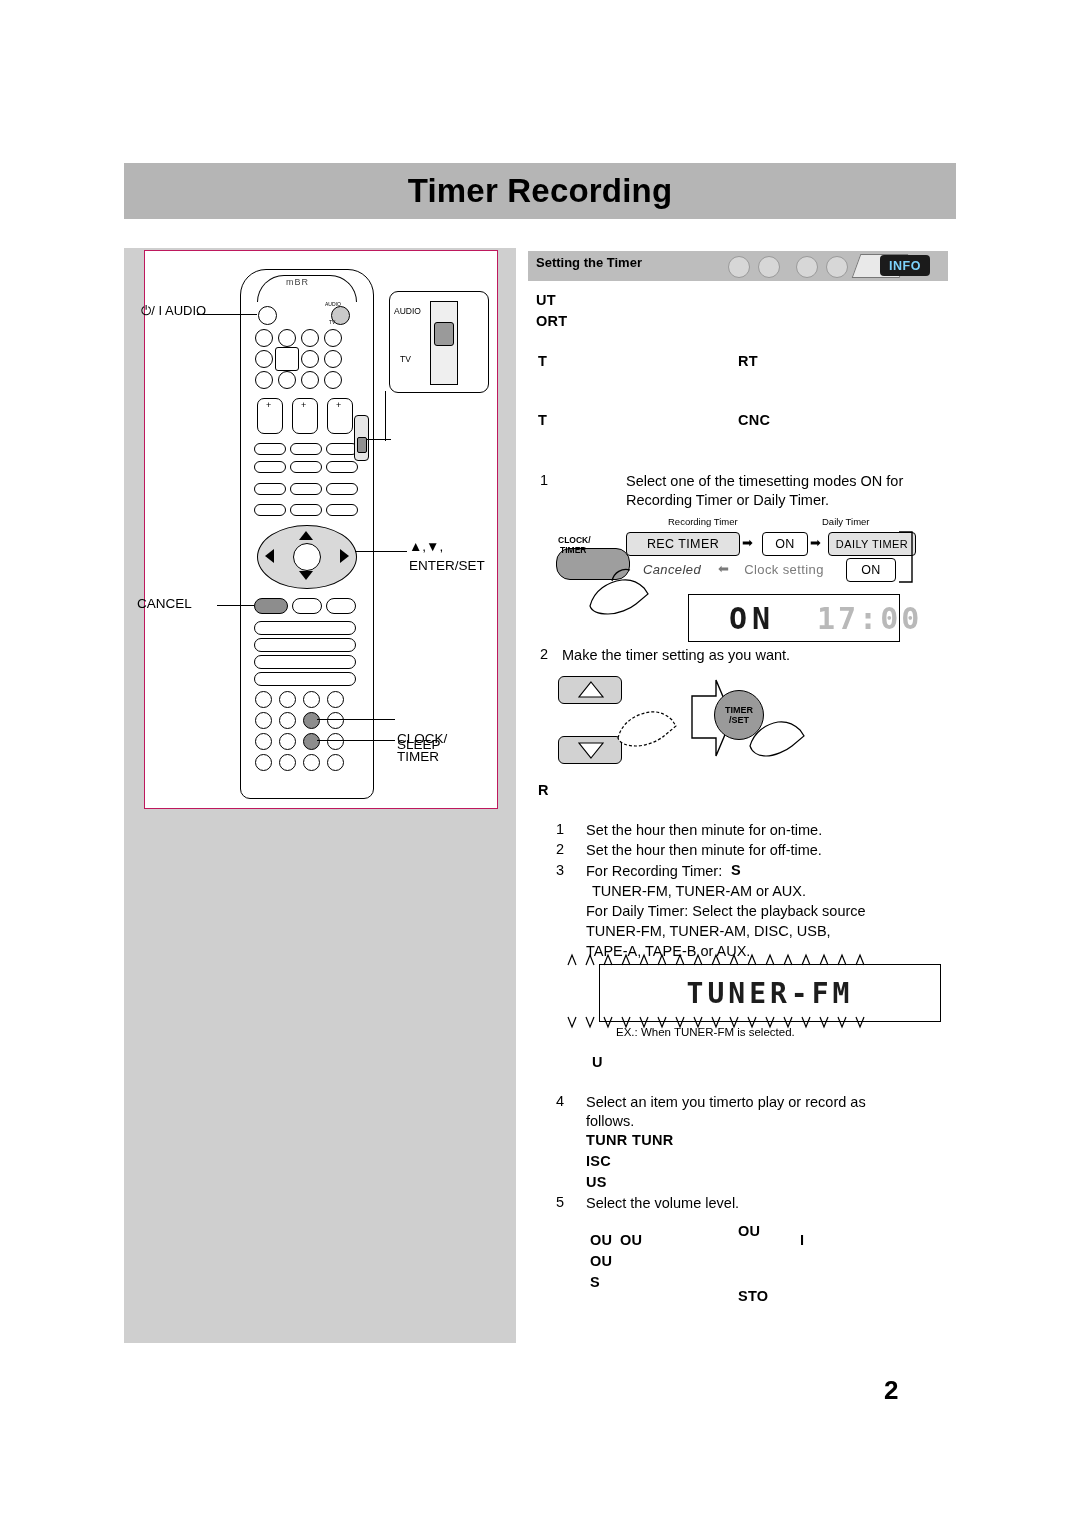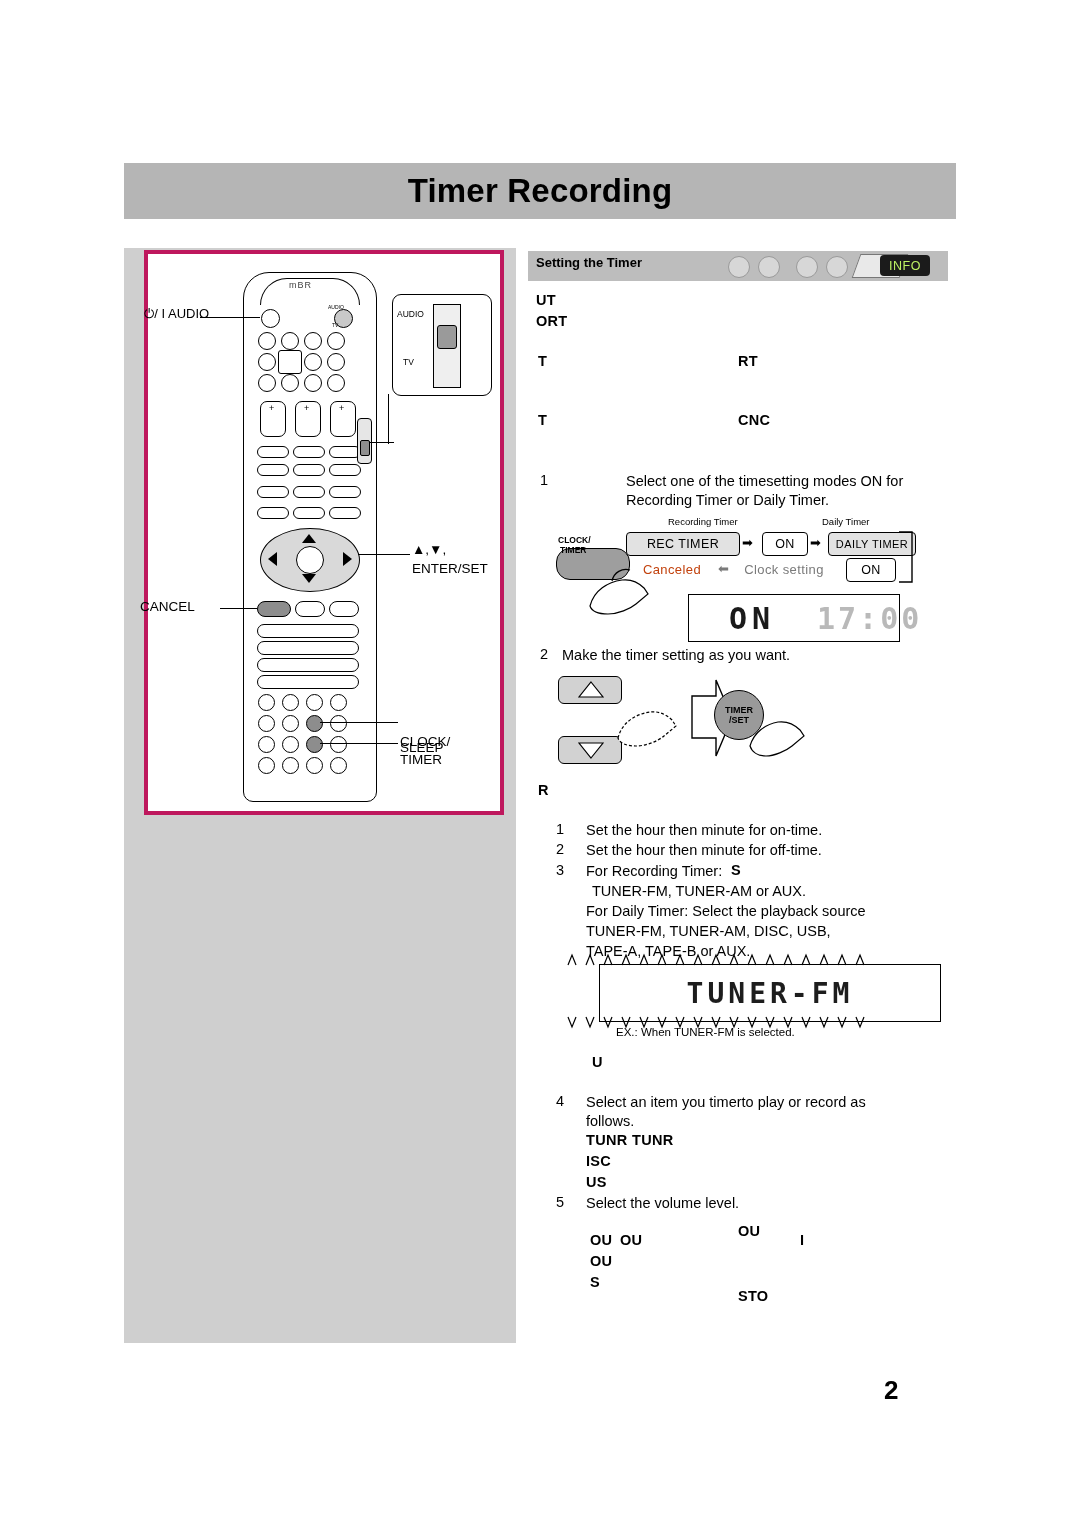--- a/index.html
+++ b/index.html
@@ -5,21 +5,21 @@
   html,body{margin:0;padding:0;background:#ffffff;}
   body{width:1080px;height:1527px;position:relative;font-family:"Liberation Sans",sans-serif;color:#000;}
 
   
   #title-bar{position:absolute;left:124px;top:163px;width:832px;height:56px;background:#b5b5b5;}
   #title-bar .title{position:absolute;left:0;top:0;width:100%;height:100%;display:flex;align-items:center;justify-content:center;
      font-size:33px;font-weight:bold;color:#000;letter-spacing:.2px;}
 
   
   #left-col{position:absolute;left:124px;top:248px;width:392px;height:1095px;background:#cfcfcf;}
-  #remote-panel{position:absolute;left:20px;top:2px;width:352px;height:557px;background:#ffffff;border:4px solid #be185d;}
+  #remote-panel{position:absolute;left:20px;top:2px;width:352px;height:557px;background:#ffffff;border:1px solid #be185d;}
 
   
   .remote-body{position:absolute;left:95px;top:18px;width:132px;height:528px;border:1.6px solid #000;border-radius:26px 26px 10px 10px;background:#fff;}
   .remote-top-arc{position:absolute;left:112px;top:24px;width:98px;height:26px;border:1.4px solid #000;border-bottom:none;border-radius:48px 48px 0 0;}
   .brand{position:absolute;left:141px;top:26px;font-size:9px;letter-spacing:1px;color:#444;}
 
   .btn-c{position:absolute;border:1.2px solid #000;border-radius:50%;background:#fff;}
   .btn-o{position:absolute;border:1.2px solid #000;border-radius:7px;background:#fff;}
   .btn-fill{background:#c9c9c9;}
   .btn-dark{background:#8d8d8d;}
@@ -39,21 +39,21 @@
   #inset .knob{position:absolute;left:44px;top:30px;width:18px;height:22px;background:#9a9a9a;border:1px solid #000;border-radius:3px;}
   #inset .lab{position:absolute;font-size:8.5px;}
 
   .lead{position:absolute;background:#000;}
   .lbl{position:absolute;font-size:13.5px;color:#000;white-space:nowrap;}
   .lbl-sm{position:absolute;font-size:8px;color:#000;white-space:nowrap;}
   #section-head{position:absolute;left:528px;top:251px;width:420px;height:30px;background:#bdbdbd;}
   #section-head .ht{position:absolute;left:8px;top:4px;font-size:13px;font-weight:bold;}
   .hdot{position:absolute;top:5px;width:20px;height:20px;border-radius:50%;background:#d7d7d7;border:1px solid #9a9a9a;}
   .hremote{position:absolute;top:3px;width:46px;height:22px;background:#e9e9e9;border:1px solid #777;transform:skewX(-20deg);}
-  .hinfo{position:absolute;top:4px;width:50px;height:21px;border-radius:4px;background:#1b1b1b;color:#bef264;font-size:12.5px;font-weight:normal;
+  .hinfo{position:absolute;top:4px;width:50px;height:21px;border-radius:4px;background:#1b1b1b;color:#7dd3fc;font-size:12.5px;font-weight:bold;
      display:flex;align-items:center;justify-content:center;letter-spacing:.5px;}
   .hwaves{position:absolute;top:8px;font-size:13px;color:#222;}
 
   .boldnote{position:absolute;font-size:14.5px;font-weight:bold;letter-spacing:.3px;}
   .bodytxt{position:absolute;font-size:14.5px;line-height:19px;}
   .num{position:absolute;font-size:14.5px;}
 
   
   .capt{position:absolute;font-size:9.5px;}
   .pill{position:absolute;border:1.4px solid #000;border-radius:4px;background:#fff;display:flex;align-items:center;justify-content:center;
@@ -243,21 +243,21 @@
   <path d="M34,21 C36,12 44,8 52,10" fill="none" stroke="#000" stroke-width="1.2"></path>
 </svg>
 
 <div class="pill pill-gray" style="left:626px;top:532px;width:112px;height:22px;">REC TIMER</div>
 <div class="arrowr" style="left:742px;top:535px;">➡</div>
 <div class="pill" style="left:762px;top:532px;width:44px;height:22px;">ON</div>
 <div class="arrowr" style="left:810px;top:535px;">➡</div>
 <div class="pill pill-gray" style="left:828px;top:532px;width:86px;height:22px;font-size:11px;">DAILY TIMER</div>
 <div class="pill" style="left:846px;top:558px;width:48px;height:22px;">ON</div>
 
-<div class="pill pill-gray" style="left:626px;top:558px;width:92px;height:22px;border:none;background:transparent;font-size:13px;color:#c2410c;">Canceled</div>
+<div class="pill pill-gray" style="left:626px;top:558px;width:92px;height:22px;border:none;background:transparent;font-size:13px;color:#404040;font-style:italic;">Canceled</div>
 <div class="arrowr" style="left:718px;top:561px;color:#7a7a7a;">⬅</div>
 <div class="pill" style="left:730px;top:558px;width:108px;height:22px;border:none;background:transparent;font-size:13px;color:#7a7a7a;">Clock setting</div>
 <svg style="position:absolute;left:898px;top:528px;" width="18" height="58">
   <path d="M1,4 L14,4 L14,54 L1,54" fill="none" stroke="#000" stroke-width="1.4"></path>
 </svg>
 
 <div class="lcd" style="left:688px;top:594px;width:210px;height:46px;">
   <div class="seg" style="left:40px;top:6px;font-size:30px;letter-spacing:5px;">ON</div>
   <div class="seg seg-ghost" style="left:128px;top:6px;font-size:30px;letter-spacing:3px;">17:00</div>
 </div>

